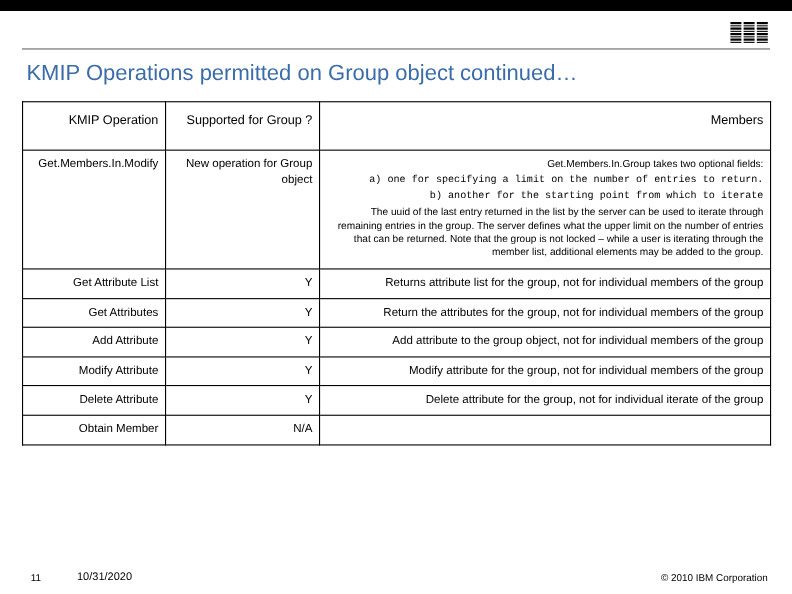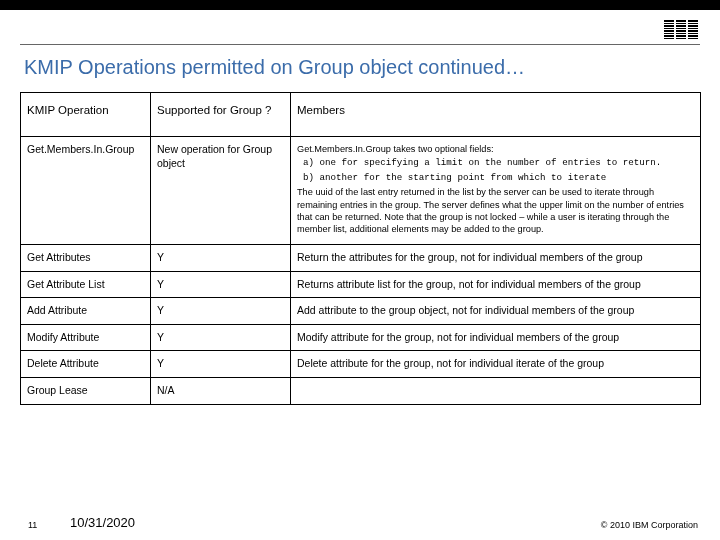--- a/index.html
+++ b/index.html
@@ -55,21 +55,21 @@
     top: 92px;
     left: 20px;
     right: 20px;
     border-collapse: collapse;
     width: 680px;
     table-layout: fixed;
   }
   .table th, .table td {
     border: 1px solid #000;
     vertical-align: top;
-    text-align: left;
+    text-align: right;
     font-size: 10.5px;
     padding: 6px 6px;
     line-height: 1.3;
   }
   .table th {
     font-weight: normal;
     font-size: 11.5px;
     padding: 10px 6px 18px 6px;
   }
   .table col.c1 { width: 130px; }
@@ -91,21 +91,21 @@
     position: absolute;
     bottom: 10px;
     left: 28px;
     font-size: 9px;
     color: #000;
   }
   .footer-date {
     position: absolute;
     bottom: 10px;
     left: 70px;
-    font-size: 13px;
+    font-size: 10px;
     color: #000;
   }
   .footer-copy {
     position: absolute;
     bottom: 10px;
     right: 22px;
     font-size: 9px;
     color: #000;
     padding-left: 32px;
   }
@@ -160,58 +160,58 @@
     </colgroup>
   <thead>
     <tr>
       <th>KMIP Operation</th>
       <th>Supported for Group ?</th>
       <th>Members</th>
     </tr>
   </thead>
   <tbody>
     <tr>
-      <td>Get.Members.In.Group</td>
+      <td>Get.Members.In.Modify</td>
       <td>New operation for Group object</td>
       <td>
         <div class="sub">
           <span class="line">Get.Members.In.Group takes two optional fields:</span>
           <span class="line indent">a) one for specifying a limit on the number of entries to return.</span>
           <span class="line indent">b) another for the starting point from which to iterate</span>
           <span class="line">The uuid of the last entry returned in the list by the server can be used to iterate through remaining entries in the group.  The server defines what the upper limit on the number of entries that can be returned. Note that the group is not locked – while a user is iterating through the member list, additional elements may be added to the group.</span>
         </div>
       </td>
     </tr>
     <tr>
+      <td>Get Attribute List</td>
+      <td>Y</td>
+      <td>Returns attribute list for the group, not for individual members of the group</td>
+    </tr>
+    <tr>
       <td>Get Attributes</td>
       <td>Y</td>
       <td>Return the attributes for the group, not for individual members of the group</td>
     </tr>
     <tr>
-      <td>Get Attribute List</td>
-      <td>Y</td>
-      <td>Returns attribute list for the group, not for individual members of the group</td>
-    </tr>
-    <tr>
       <td>Add Attribute</td>
       <td>Y</td>
       <td>Add attribute to the group object, not for individual members of the group</td>
     </tr>
     <tr>
       <td>Modify Attribute</td>
       <td>Y</td>
       <td>Modify attribute for the group, not for individual members of the group</td>
     </tr>
     <tr>
       <td>Delete Attribute</td>
       <td>Y</td>
       <td>Delete attribute for the group, not for individual iterate of the group</td>
     </tr>
     <tr>
-      <td>Group Lease</td>
+      <td>Obtain Member</td>
       <td>N/A</td>
       <td></td>
     </tr>
   </tbody>
 </table>
 
 <div class="footer-page">11</div>
 <div class="footer-date">10/31/2020</div>
 <div class="footer-copy">© 2010 IBM Corporation</div>
 

